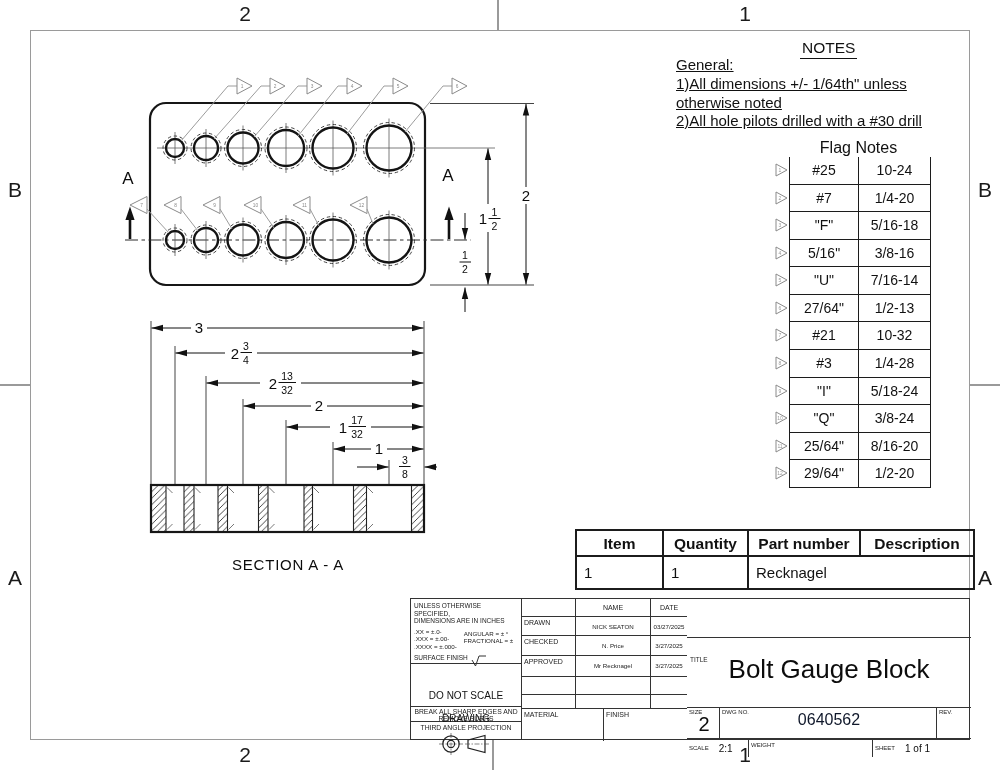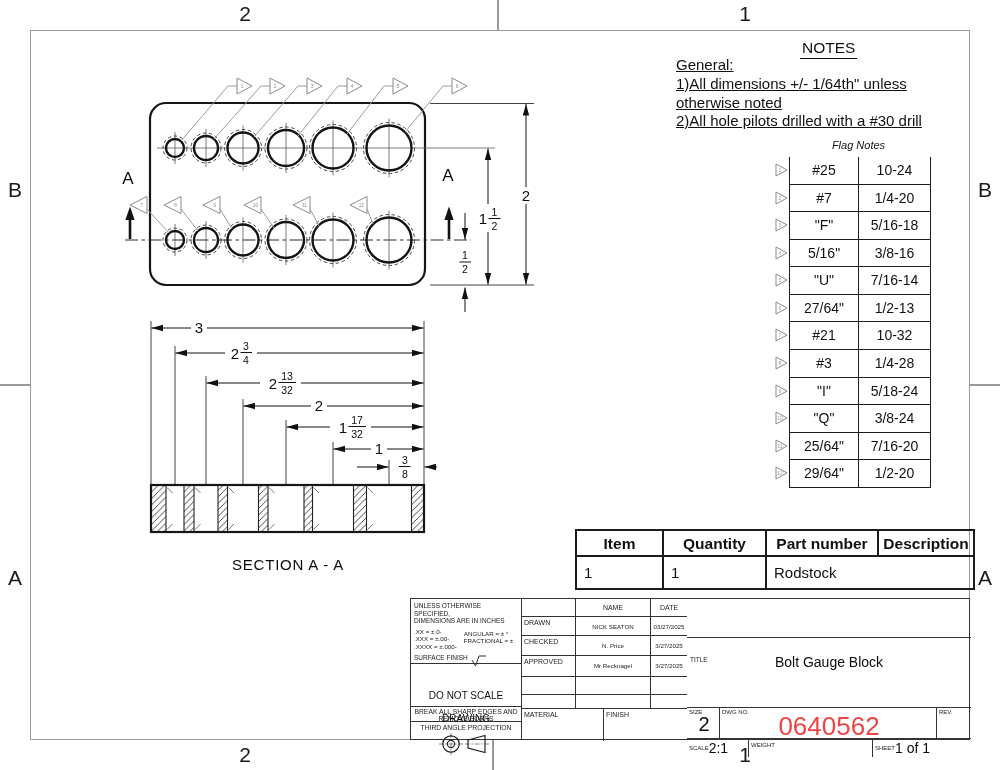--- a/index.html
+++ b/index.html
@@ -29,21 +29,21 @@
   .barln{stroke:#111;stroke-width:1;}
   .hseg{fill:url(#hatch);stroke:#222;stroke-width:1.1;}
   .bold-arrow{fill:#111;}
   .bstem{stroke:#111;stroke-width:2.6;}
 
   
   .notes-title{position:absolute;left:800px;top:39px;font-size:15.5px;border-bottom:1.5px solid #111;padding:0 2px 1px 2px;}
   .notes-body{position:absolute;left:676px;top:56px;font-size:15px;line-height:18.8px;width:300px;text-decoration:underline;}
 
   
-  .fn-title{position:absolute;left:810px;top:139px;width:97px;text-align:center;font-size:11px;font-style:italic;}
+  .fn-title{position:absolute;left:810px;top:139px;width:97px;text-align:center;font-size:16px;}
   .fn-table{position:absolute;left:789px;top:157px;width:142px;}
   .fn-head{position:relative;box-sizing:border-box;border:1.8px solid #1c1c1c;height:30px;display:flex;font-weight:bold;font-size:17px;align-items:center;}
   .fn-head span{flex:1;text-align:center;}
   .fn-head .fn-div{position:absolute;left:64px;top:3px;flex:none;width:14px;font-weight:bold;}
   .fn-body{box-sizing:border-box;border:1.8px solid #1c1c1c;border-top:none;}
   .fn-row{position:relative;display:flex;height:26.58px;border-bottom:1.3px solid #1c1c1c;align-items:center;font-size:14px;justify-content:center;}
   .fn-row:last-child{border-bottom:none;}
   .fn-cell{text-align:center;box-sizing:border-box;}
   .fn-drill{width:69px;border-right:1.3px solid #1c1c1c;height:100%;line-height:26.58px;}
   .fn-tap{flex:1;height:100%;line-height:26.58px;}
@@ -51,21 +51,21 @@
   .fn-flag text{font-size:5px;fill:#999;text-anchor:middle;}
 
   
   .it-table{position:absolute;left:575px;top:529px;width:400px;box-sizing:border-box;}
   .it-head{display:flex;box-sizing:border-box;border:2px solid #1c1c1c;height:28px;font-weight:bold;font-size:15.5px;}
   .it-head div{box-sizing:border-box;border-right:2px solid #1c1c1c;text-align:center;line-height:25px;}
   .it-head div:last-child{border-right:none;}
   .it-row{display:flex;box-sizing:border-box;border:2px solid #1c1c1c;border-top:none;height:33px;font-size:15px;}
   .it-row div{box-sizing:border-box;border-right:2px solid #1c1c1c;padding:7px 0 0 7px;}
   .it-row div:last-child{border-right:none;}
-  .c1{width:87px;} .c2{width:103px;} .c3{width:112px;} .c4{width:108px;flex:1;}
+  .c1{width:87px;} .c2{width:85px;} .c3{width:112px;} .c4{width:108px;flex:1;}
 
   
   .tblock{position:absolute;left:410px;top:598px;width:560px;height:142px;box-sizing:border-box;border:1.6px solid #333;font-size:7px;color:#222;}
   .tblock *{box-sizing:border-box;}
   .tb-col{position:absolute;top:0;height:100%;}
   .tb-tolbox{left:0;width:111px;border-right:1px solid #333;}
   .tb-tol{height:65px;border-bottom:1px solid #333;padding:3px 3px 0 3px;font-size:6.5px;line-height:7.6px;}
   .tol-grid{display:flex;margin-top:3px;font-size:6.2px;}
   .tol-grid .tg-r{margin-left:7px;padding-top:2px;}
   .tb-surface{margin-top:3px;display:flex;align-items:flex-start;}
@@ -82,33 +82,33 @@
   .mc-date{width:36px;text-align:center;font-size:6.2px;border-right:none;}
   .mc-head{font-size:7px;padding-top:5px;}
   .mc-val{padding-top:6px;}
   .mat-row{position:absolute;left:0;top:110px;height:32px;width:100%;display:flex;}
   .mat-cell{width:82px;border-right:1px solid #333;padding:2px 0 0 2px;font-size:7px;}
   .fin-cell{flex:1;padding:2px 0 0 2px;font-size:7px;}
   .tb-right{left:276px;width:284px;}
   .rt-empty{height:39px;border-bottom:1px solid #333;}
   .rt-title{height:54px;border-bottom:1px solid #333;position:relative;}
   .rt-title .lab{position:absolute;left:3px;top:2px;font-size:6.5px;}
-  .rt-title .val{text-align:center;font-size:14px;color:#0c0c0c;margin-top:16px;}
+  .rt-title .val{text-align:center;font-size:26px;color:#0c0c0c;margin-top:16px;}
   .rt-ids{height:31px;border-bottom:1px solid #333;display:flex;}
   .id-size{width:33px;border-right:1px solid #333;padding:1px 0 0 2px;}
   .id-size .v{font-size:20px;text-align:center;margin-top:-2px;color:#0c0c0c;}
   .id-dwg{width:217px;border-right:1px solid #333;padding:1px 0 0 2px;}
-  .id-dwg .v{font-size:26px;text-align:center;margin-top:-4px;color:#ef4444;}
+  .id-dwg .v{font-size:16px;text-align:center;margin-top:-4px;color:#0f172a;}
   .id-rev{flex:1;padding:1px 0 0 2px;}
   .lab6{font-size:6px;}
   .rt-scale{height:18px;display:flex;}
   .sc-scale{width:62px;border-right:1px solid #333;display:flex;align-items:center;padding-left:2px;}
   .sc-weight{width:124px;border-right:1px solid #333;padding:2px 0 0 2px;}
   .sc-sheet{flex:1;display:flex;align-items:center;padding-left:2px;}
-  .sc-val{font-size:14px;color:#0c0c0c;}
+  .sc-val{font-size:10px;color:#0c0c0c;margin-left:10px;}
 </style>
 </head>
 <body>
 
 <div class="sheet">
 
   <div class="inner-border"></div>
   <div class="tick" style="left:497px;top:0;width:1.5px;height:30px;"></div>
   <div class="tick" style="left:492px;top:740px;width:1.5px;height:30px;"></div>
   <div class="tick" style="left:0;top:384px;width:30px;height:1.5px;"></div>
@@ -426,21 +426,21 @@
           </svg>
         <span class="fn-cell fn-drill">"Q"</span>
         <span class="fn-cell fn-tap">3/8-24</span>
       </div>
       <div class="fn-row">
         <svg class="fn-flag" viewBox="0 0 14 16">
             <polygon points="1,2 1,14 12,8" fill="#fff" stroke="#8a8a8a"></polygon>
             <text x="5" y="10">11</text>
           </svg>
         <span class="fn-cell fn-drill">25/64"</span>
-        <span class="fn-cell fn-tap">7/16-20</span>
+        <span class="fn-cell fn-tap">8/16-20</span>
       </div>
       <div class="fn-row">
         <svg class="fn-flag" viewBox="0 0 14 16">
             <polygon points="1,2 1,14 12,8" fill="#fff" stroke="#8a8a8a"></polygon>
             <text x="5" y="10">12</text>
           </svg>
         <span class="fn-cell fn-drill">29/64"</span>
         <span class="fn-cell fn-tap">1/2-20</span>
       </div>
     </div>
@@ -449,21 +449,21 @@
   <div class="it-table">
     <div class="it-head">
       <div class="c1">Item</div>
       <div class="c2">Quantity</div>
       <div class="c3">Part number</div>
       <div class="c4">Description</div>
     </div>
     <div class="it-row">
       <div class="c1">1</div>
       <div class="c2">1</div>
-      <div class="c4">Rodstock</div>
+      <div class="c4">Recknagel</div>
     </div>
   </div>
 
   <div class="tblock">
     <div class="tb-col tb-tolbox">
       <div class="tb-tol">
         <div>UNLESS OTHERWISE SPECIFIED,</div>
         <div>DIMENSIONS ARE IN INCHES</div>
         <div class="tol-grid">
           <div class="tg-l">

